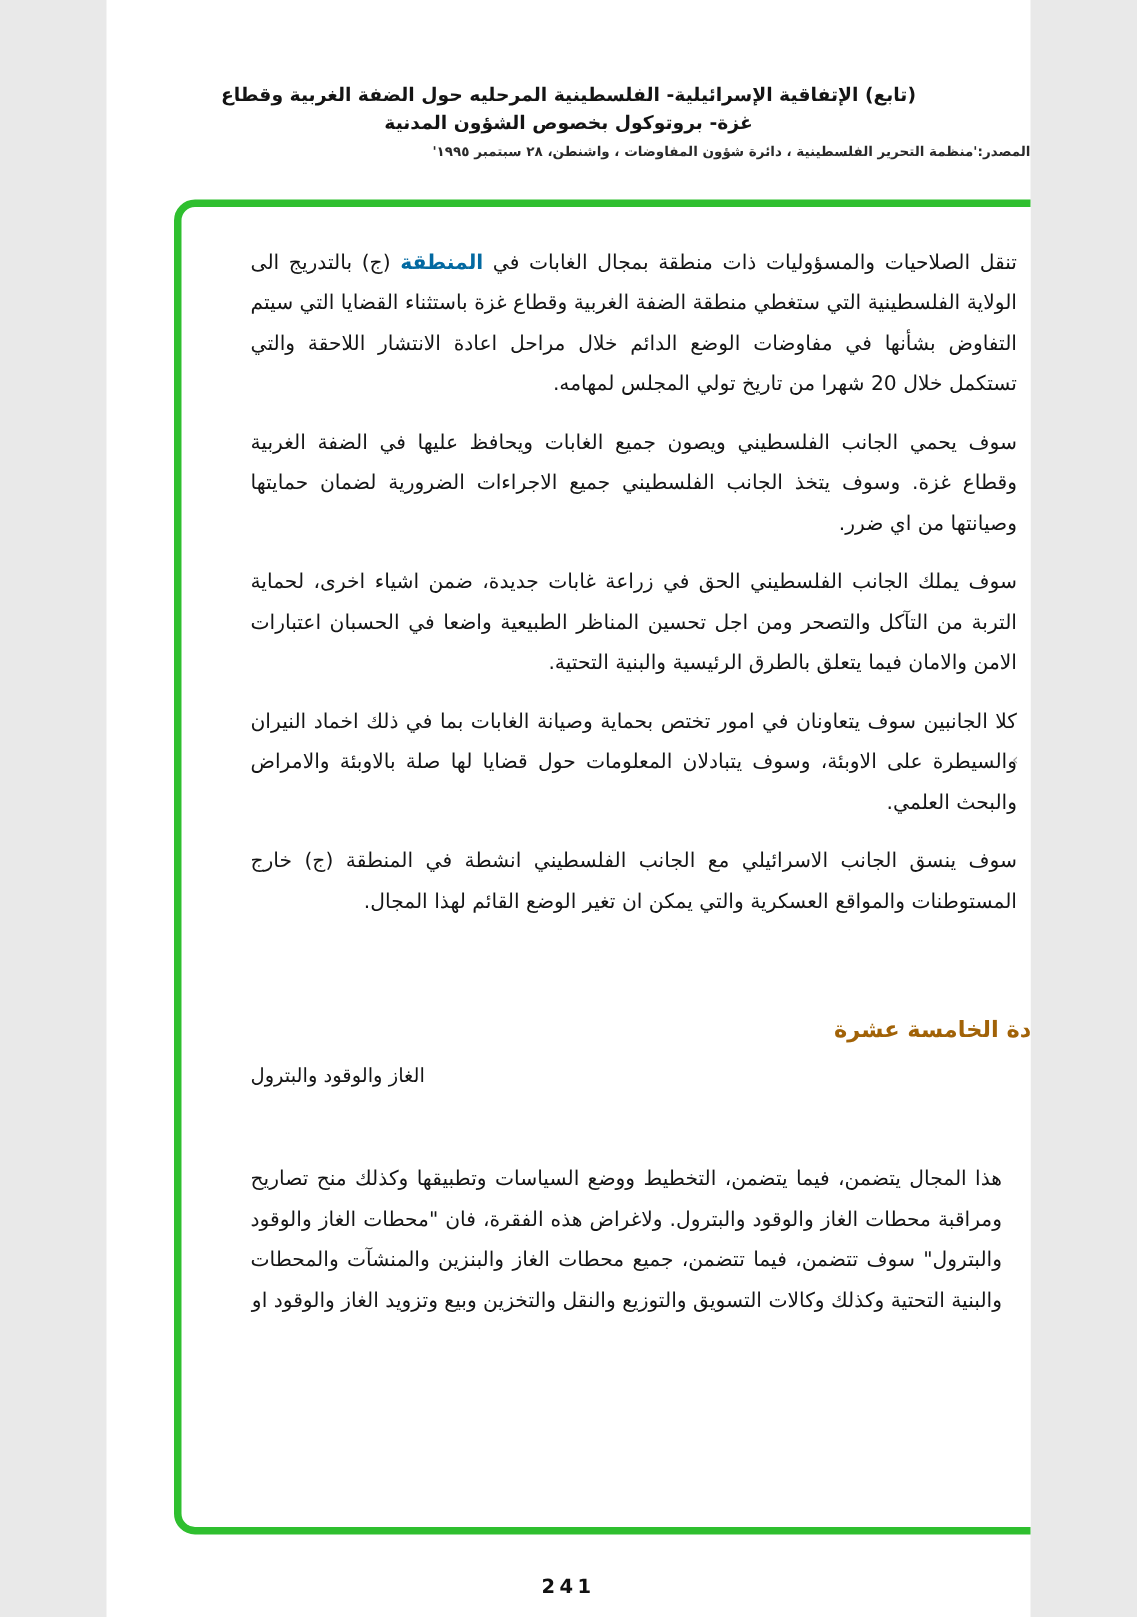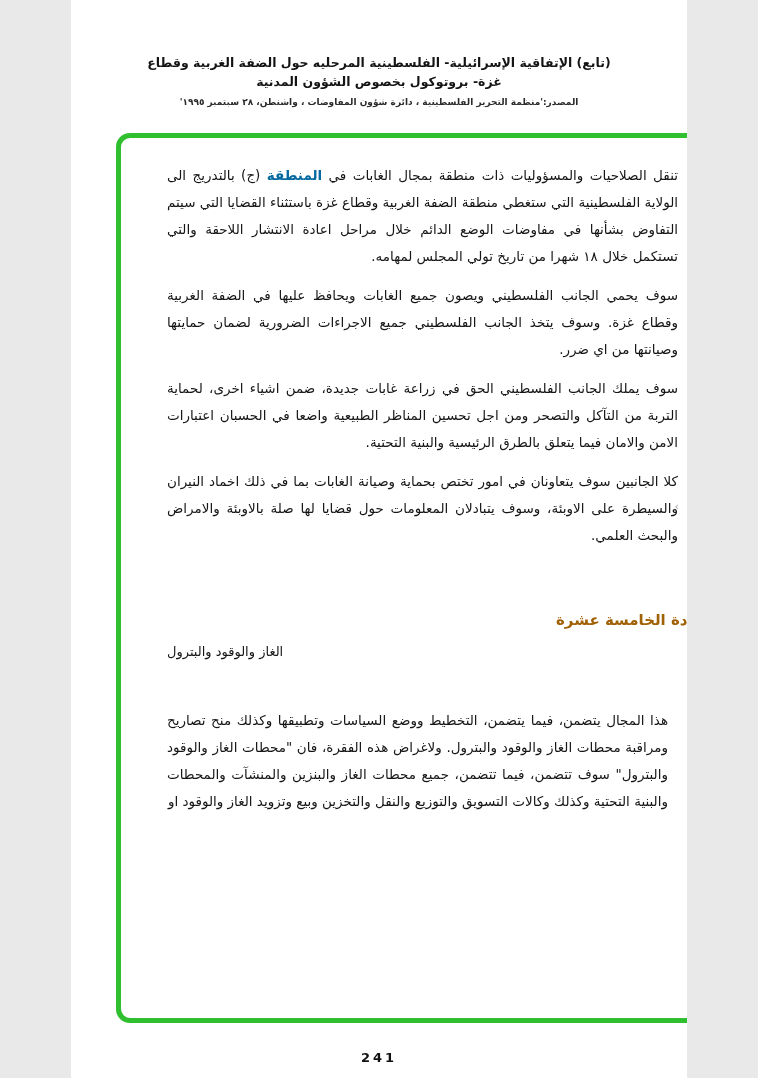--- a/index.html
+++ b/index.html
@@ -32,20 +32,21 @@
     color: #141414;
     padding: 0 60px;
     line-height: 1.5;
   }
   .doc-source {
     margin-top: 5px;
     font-size: 9px;
     font-weight: 700;
     color: #2a2a2a;
     letter-spacing: 0.3px;
+    text-align: right;
   }
   
   .green-box {
     position: absolute;
     left: 45px;
     top: 133px;
     width: 631px;
     height: 890px;
     border: 5px solid var(--box-border, #2fbf2f);
     border-radius: 14px;
@@ -117,40 +118,41 @@
   <header class="doc-header">
     <div class="doc-title">(تابع) الإتفاقية الإسرائيلية- الفلسطينية المرحليه حول الضفة الغربية وقطاع غزة- بروتوكول بخصوص الشؤون المدنية</div>
     <div class="doc-source">المصدر:'منظمة التحرير الفلسطينية ، دائرة شؤون المفاوضات ، واشنطن، ٢٨ سبتمبر ١٩٩٥'</div>
   </header>
 
   <div class="green-box">
     <div class="body-text">
 
       <div class="item">
         <span class="num">٢.</span>
-        <span class="txt"><span>تنقل الصلاحيات والمسؤوليات ذات منطقة بمجال الغابات في </span><span class="hl">المنطقة</span><span> (ج) بالتدريج الى الولاية الفلسطينية التي ستغطي منطقة الضفة الغربية وقطاع غزة باستثناء القضايا التي سيتم التفاوض بشأنها في مفاوضات الوضع الدائم خلال مراحل اعادة الانتشار اللاحقة والتي تستكمل خلال ١٨ شهرا من تاريخ تولي المجلس لمهامه.</span></span>
+        <span class="txt"><span>تنقل الصلاحيات والمسؤوليات ذات منطقة بمجال الغابات في </span><span class="hl">المنطقة</span><span> (ج) بالتدريج الى الولاية الفلسطينية التي ستغطي منطقة الضفة الغربية وقطاع غزة باستثناء القضايا التي سيتم التفاوض بشأنها في مفاوضات الوضع الدائم خلال مراحل اعادة الانتشار اللاحقة والتي تستكمل خلال 20 شهرا من تاريخ تولي المجلس لمهامه.</span></span>
       </div>
 
       <div class="item">
         <span class="num">٣.</span>
         <span class="txt">سوف يحمي الجانب الفلسطيني ويصون جميع الغابات ويحافظ عليها في الضفة الغربية وقطاع غزة. وسوف يتخذ الجانب الفلسطيني جميع الاجراءات الضرورية لضمان حمايتها وصيانتها من اي ضرر.</span>
       </div>
 
       <div class="item">
         <span class="num">٤.</span>
         <span class="txt">سوف يملك الجانب الفلسطيني الحق في زراعة غابات جديدة، ضمن اشياء اخرى، لحماية التربة من التآكل والتصحر ومن اجل تحسين المناظر الطبيعية واضعا في الحسبان اعتبارات الامن والامان فيما يتعلق بالطرق الرئيسية والبنية التحتية.</span>
       </div>
 
       <div class="item">
         <span class="num">٥.</span>
         <span class="txt">كلا الجانبين سوف يتعاونان في امور تختص بحماية وصيانة الغابات بما في ذلك اخماد النيران والسيطرة على الاوبئة، وسوف يتبادلان المعلومات حول قضايا لها صلة بالاوبئة والامراض والبحث العلمي.</span>
       </div>
 
       <div class="item">
         <span class="num">٦.</span>
+        <span class="txt">سوف ينسق الجانب الاسرائيلي مع الجانب الفلسطيني انشطة في المنطقة (ج) خارج المستوطنات والمواقع العسكرية والتي يمكن ان تغير الوضع القائم لهذا المجال.</span>
       </div>
 
       <h2 class="sec-heading">المادة الخامسة عشرة</h2>
       <div class="sec-sub">الغاز والوقود والبترول</div>
 
       <div class="item fuel">
         <span class="num">2. أ.</span>
         <span class="txt">هذا المجال يتضمن، فيما يتضمن، التخطيط ووضع السياسات وتطبيقها وكذلك منح تصاريح ومراقبة محطات الغاز والوقود والبترول. ولاغراض هذه الفقرة، فان "محطات الغاز والوقود والبترول" سوف تتضمن، فيما تتضمن، جميع محطات الغاز والبنزين والمنشآت والمحطات والبنية التحتية وكذلك وكالات التسويق والتوزيع والنقل والتخزين وبيع وتزويد الغاز والوقود او</span>
       </div>
 

